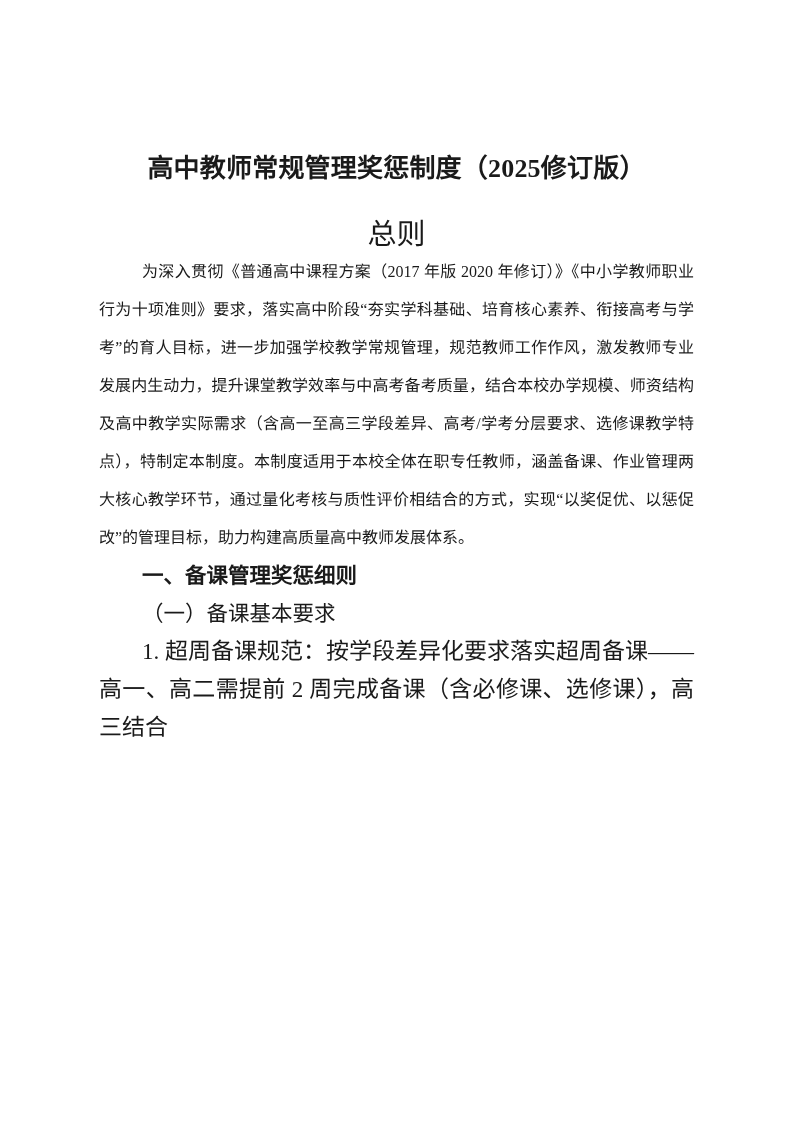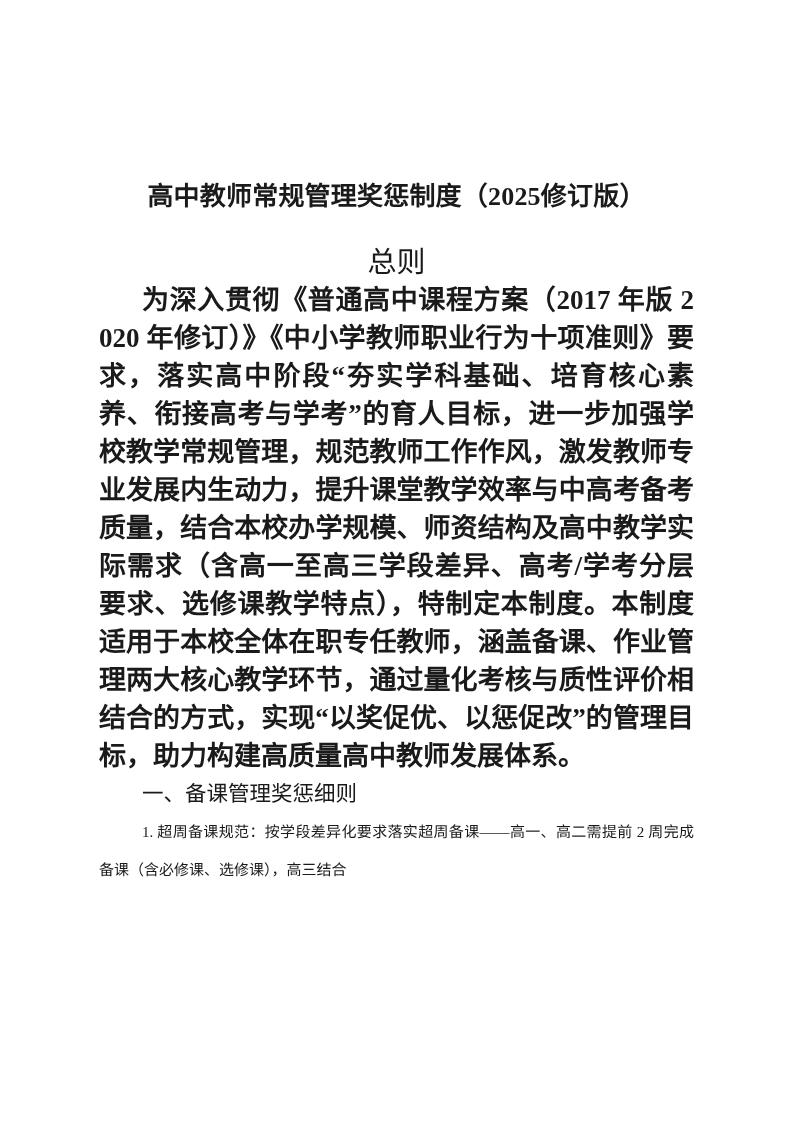--- a/index.html
+++ b/index.html
@@ -13,21 +13,20 @@
     color: #1a1a1a;
     -webkit-font-smoothing: antialiased;
   }
   .page {
     position: relative;
     width: 793px;
     height: 862px;
     background: #ffffff;
     overflow: hidden;
     box-sizing: border-box;
-    margin-top: 28px;
   }
   .content {
     position: absolute;
     left: 99px;
     top: 0;
     width: 595px;
   }
 
   
   .doc-title {
@@ -50,58 +49,57 @@
     font-weight: normal;
     line-height: 38px;
     text-align: center;
     margin-top: 29px;
   }
 
   
   .para {
     margin: 0;
     padding: 0;
-    font-size: 27px;
+    font-size: 16px;
     line-height: 38px;
     text-align: justify;
     text-align-last: left;
     text-justify: inter-character;
     text-indent: 43px;
     word-break: break-all;
     letter-spacing: 0;
-    font-weight: bold;
   }
 
   
   .section-heading {
     margin: 0;
     padding: 0;
     font-size: 21.5px;
-    font-weight: normal;
+    font-weight: bold;
     line-height: 38px;
     text-indent: 43px;
     text-align: left;
   }
 
   
   .sub-heading {
     margin: 0;
     padding: 0;
     font-size: 21.5px;
     font-weight: normal;
     line-height: 38px;
     text-indent: 43px;
     text-align: left;
   }
 
   
   .list-para {
     margin: 0;
     padding: 0;
-    font-size: 15px;
+    font-size: 23px;
     line-height: 38px;
     text-align: justify;
     text-align-last: left;
     text-justify: inter-character;
     text-indent: 43px;
     word-break: break-all;
   }
 </style>
 </head>
 <body>
@@ -111,17 +109,18 @@
 
     <h1 class="doc-title">高中教师常规管理奖惩制度（2025修订版）</h1>
 
     <p class="center-heading">总则</p>
 
     <p class="para">为深入贯彻《普通高中课程方案（2017 年版 2020 年修订）》《中小学教师职业行为十项准则》要求，落实高中阶段“夯实学科基础、培育核心素养、衔接高考与学考”的育人目标，进一步加强学校教学常规管理，规范教师工作作风，激发教师专业发展内生动力，提升课堂教学效率与中高考备考质量，结合本校办学规模、师资结构及高中教学实际需求（含高一至高三学段差异、高考/学考分层要求、选修课教学特点），特制定本制度。本制度适用于本校全体在职专任教师，涵盖备课、作业管理两大核心教学环节，通过量化考核与质性评价相结合的方式，实现“以奖促优、以惩促改”的管理目标，助力构建高质量高中教师发展体系。</p>
 
     <h2 class="section-heading">一、备课管理奖惩细则</h2>
 
 
+    <h3 class="sub-heading">（一）备课基本要求</h3>
 
     <p class="list-para">1. 超周备课规范：按学段差异化要求落实超周备课——高一、高二需提前 2 周完成备课（含必修课、选修课），高三结合</p>
 
   </div>
 </div>
 
 </body></html>

